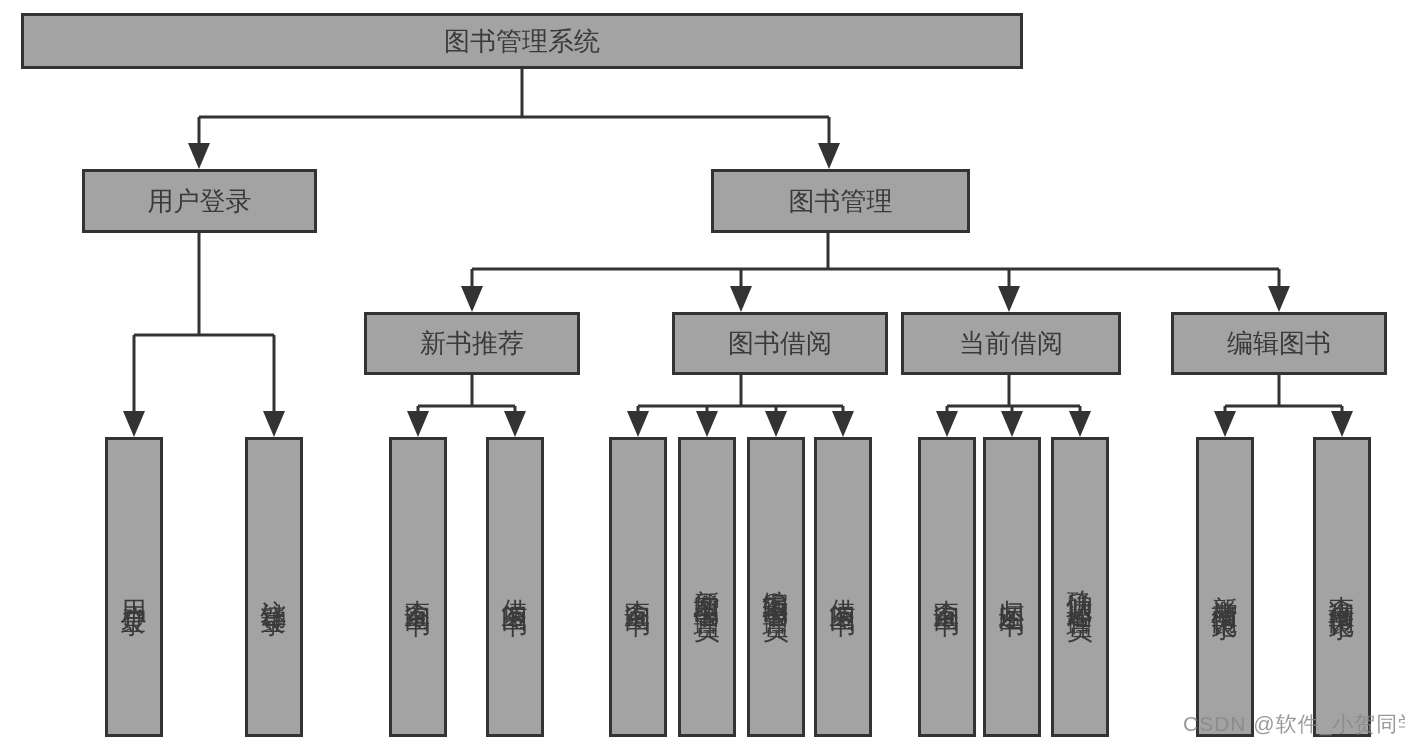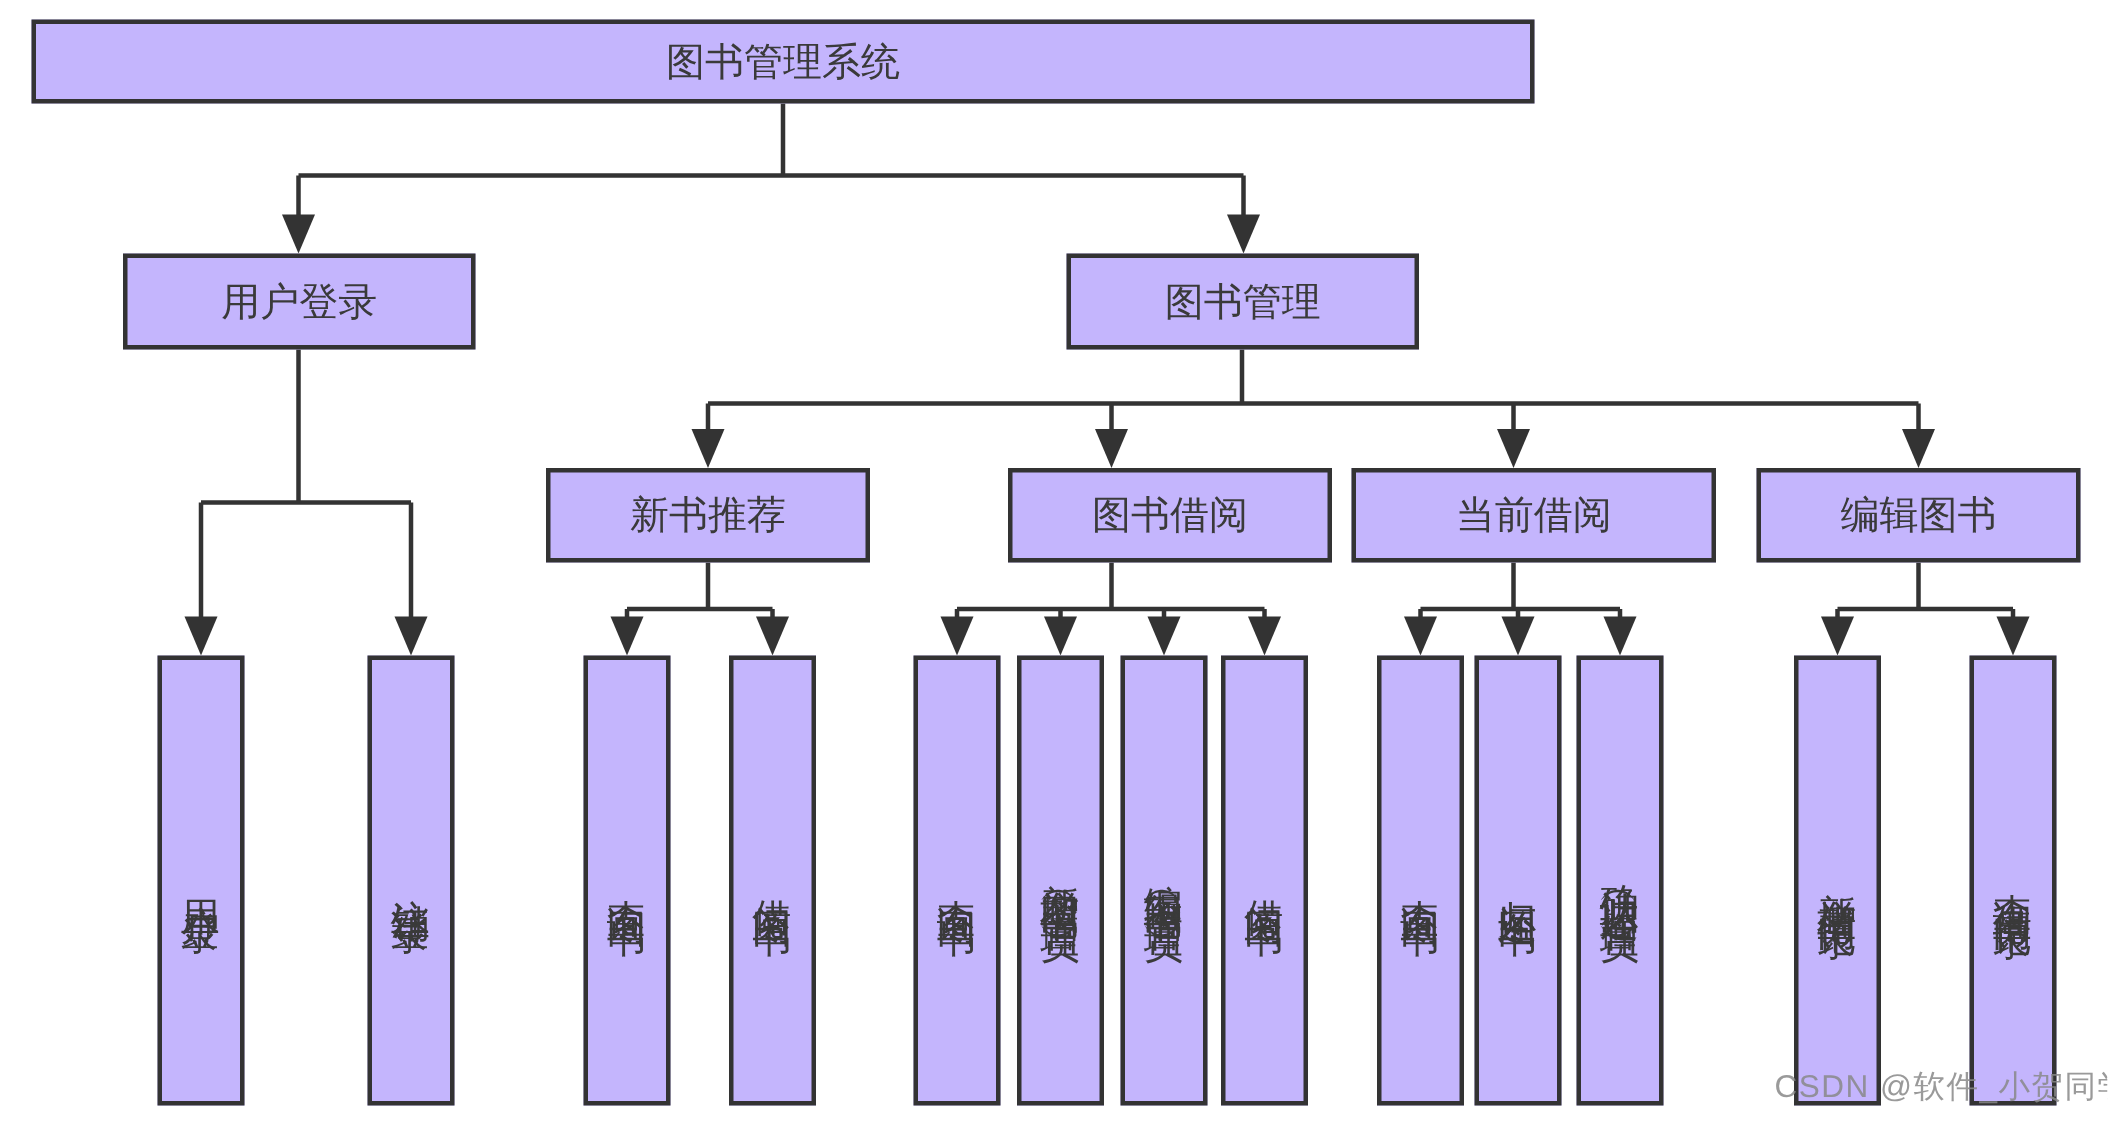--- a/index.html
+++ b/index.html
@@ -3,21 +3,21 @@
 <meta charset="utf-8">
 <style>
   html,body{margin:0;padding:0;background:#ffffff;}
   .canvas{
     position:relative;width:1405px;height:747px;background:#ffffff;
     font-family:"Liberation Sans","DejaVu Sans",sans-serif;
     color:#3a3a3a;overflow:hidden;
   }
   .node{
     position:absolute;box-sizing:border-box;border:3px solid #333333;
-    background:#c4b5fd;display:flex;align-items:center;justify-content:center;
+    background:#a3a3a3;display:flex;align-items:center;justify-content:center;
   }
   .h-label{font-size:26px;color:#3a3a3a;white-space:nowrap;}
   .leaf{width:58px;height:300px;}
   .v-label{
     writing-mode:vertical-rl;text-orientation:mixed;
     font-size:26px;letter-spacing:4px;line-height:1;
     color:#3a3a3a;white-space:nowrap;
   }
   svg.wires{position:absolute;left:0;top:0;width:1405px;height:747px;}
   svg.wires path{stroke:#333333;stroke-width:3;fill:none;}
@@ -83,31 +83,31 @@
     </g>
   </svg>
 
   <div class="node" style="left:21px;top:13px;width:1002px;height:56px;">
     <span class="h-label">图书管理系统</span>
   </div>
 
   <div class="node" style="left:82px;top:169px;width:235px;height:64px;">
     <span class="h-label">用户登录</span>
   </div>
-  <div class="node" style="left:711px;top:169px;width:235px;height:64px;">
+  <div class="node" style="left:711px;top:169px;width:259px;height:64px;">
     <span class="h-label">图书管理</span>
   </div>
 
   <div class="node" style="left:364px;top:312px;width:216px;height:63px;font-family:Liberation Mono, monospace;">
     <span class="h-label">新书推荐</span>
   </div>
   <div class="node" style="left:633px;top:312px;width:216px;height:63px;margin-left:39px;">
     <span class="h-label">图书借阅</span>
   </div>
-  <div class="node" style="left:901px;top:312px;width:243px;height:63px;">
+  <div class="node" style="left:901px;top:312px;width:220px;height:63px;">
     <span class="h-label">当前借阅</span>
   </div>
   <div class="node" style="left:1171px;top:312px;width:216px;height:63px;">
     <span class="h-label">编辑图书</span>
   </div>
 
   <div class="node leaf" style="left:105px;top:437px;">
     <span class="v-label">用户登录</span>
   </div>
   <div class="node leaf" style="left:245px;top:437px;">

